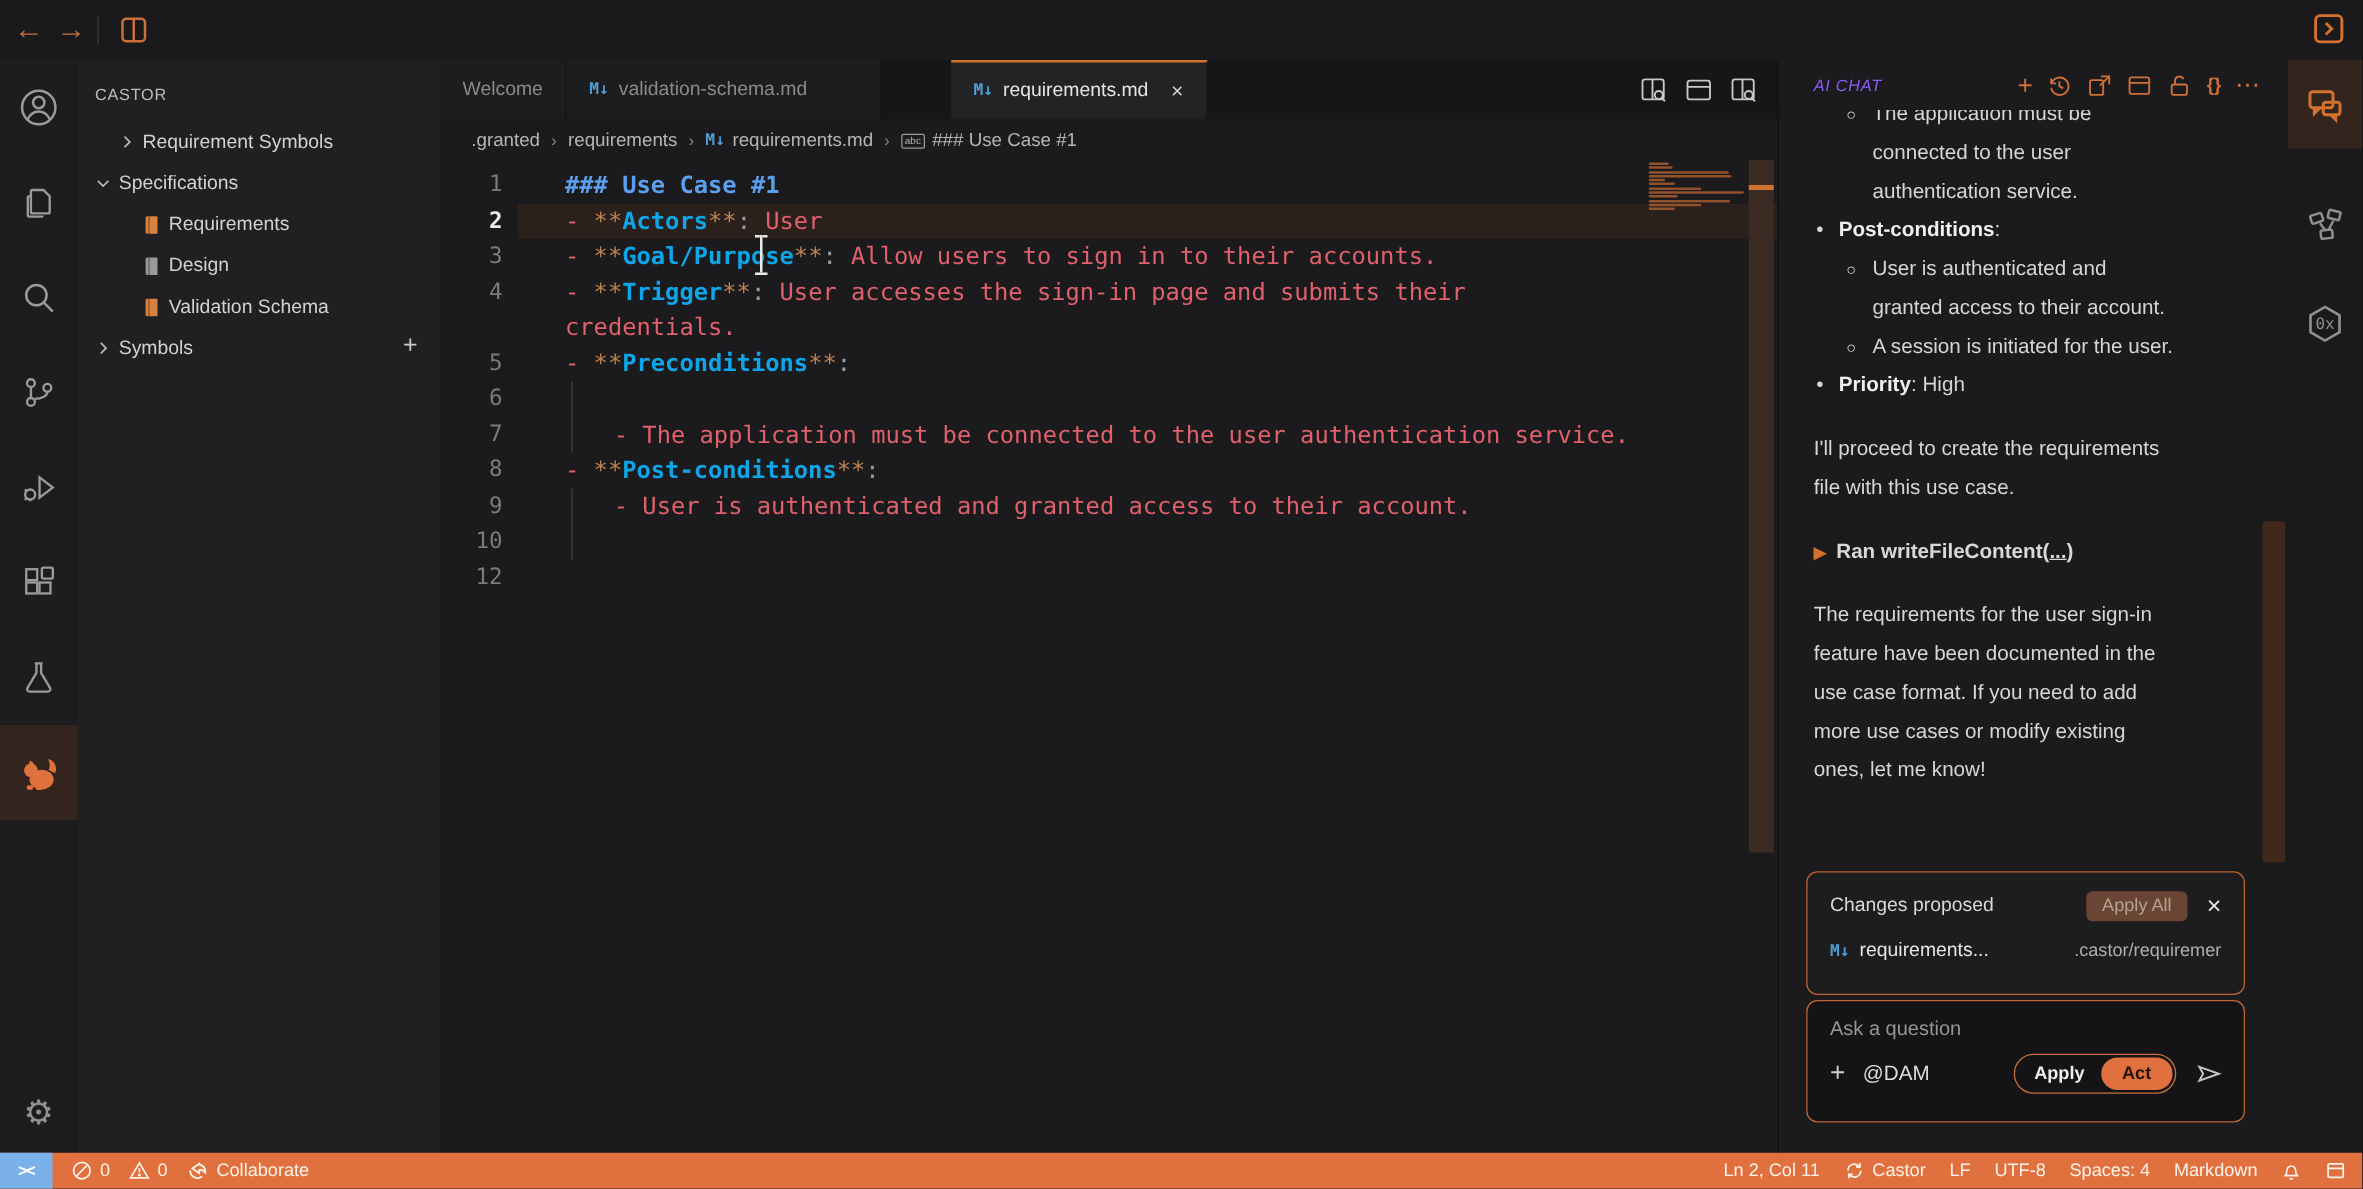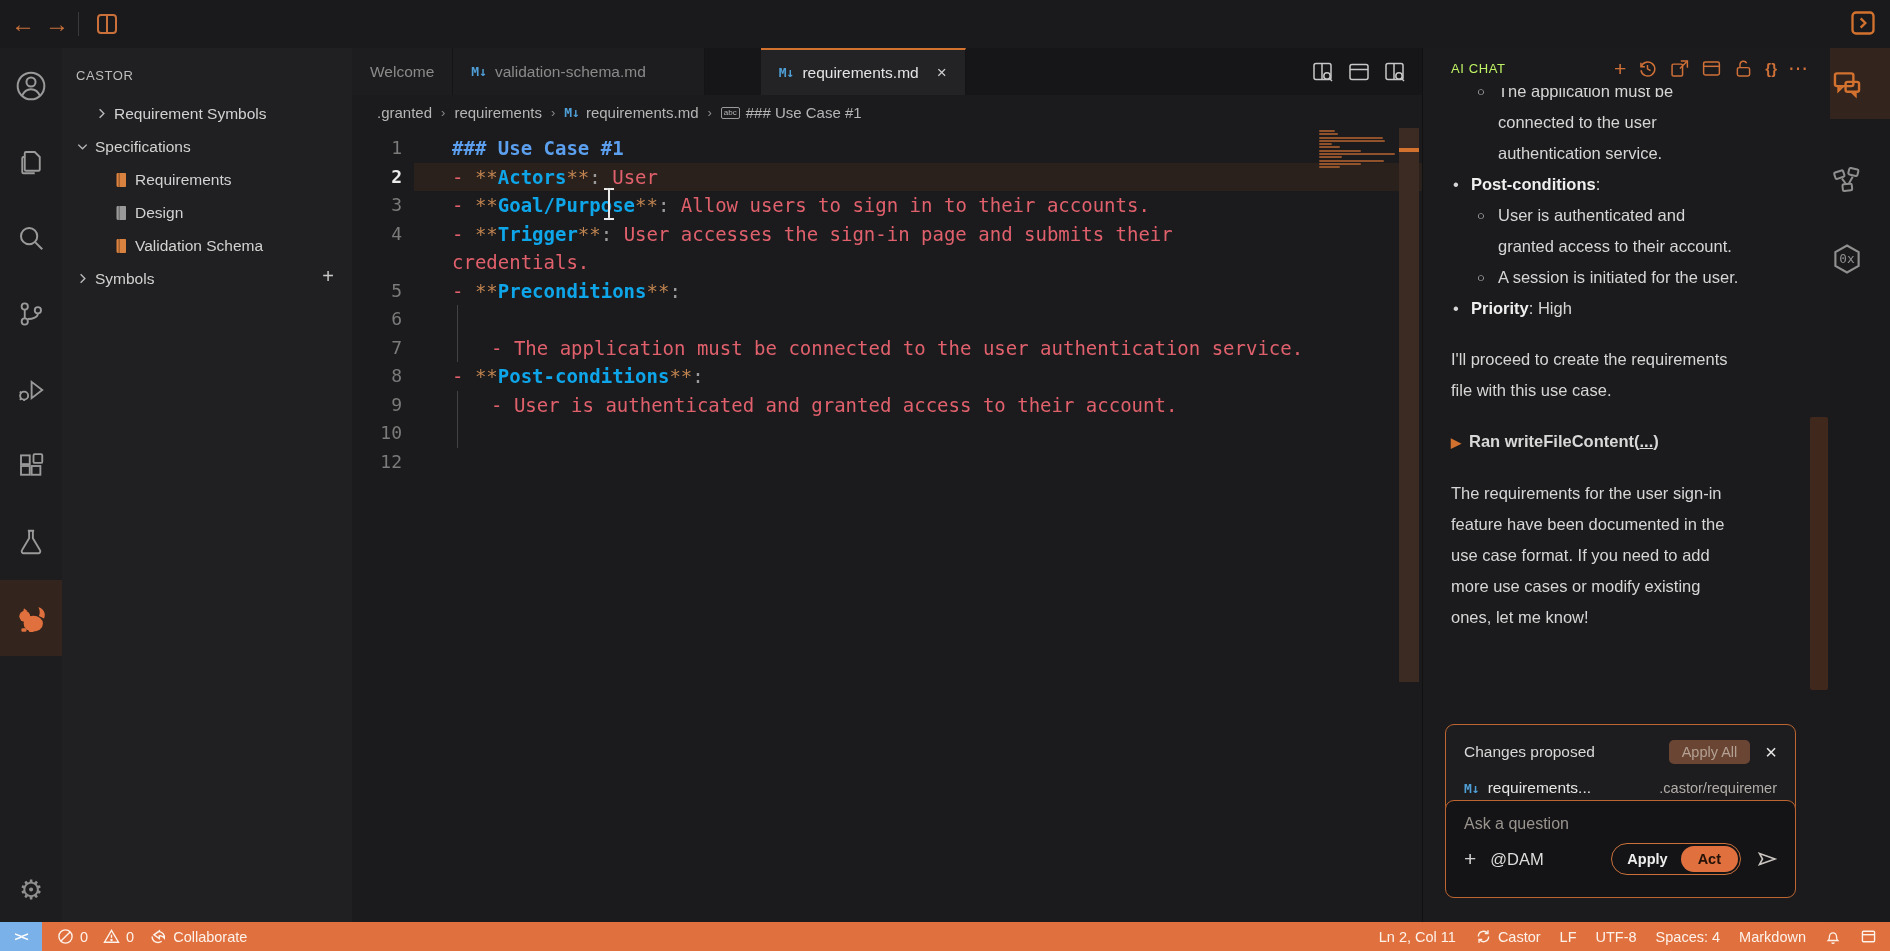--- a/index.html
+++ b/index.html
@@ -63,60 +63,60 @@
 
   .ibeam{position:absolute;left:250px;top:58px;width:14px;height:32px;}
   .ibeam div{position:absolute;background:#e9e9e9;box-shadow:0 0 1px #333;}
   .ib-v{left:6px;top:0;width:2px;height:32px;}
   .ib-t{left:2px;top:0;width:10px;height:2px;}
   .ib-b{left:2px;bottom:0;width:10px;height:2px;}
 
   
   .chat{width:408px;background:#1b1b1d;position:relative;border-left:1px solid #111;}
   .chat-head{position:relative;z-index:3;height:40px;background:#1b1b1d;display:flex;align-items:center;padding:0 22px 0 28px;}
-  .chat-title{font-size:13px;letter-spacing:.6px;color:#bef264;}
+  .chat-title{font-size:13px;letter-spacing:.6px;color:#8b5cf6;font-style:italic;}
   .chat-tools{margin-left:auto;display:flex;align-items:center;gap:11px;color:#cf7038;}
   .chat-tools .txt-ic{font-size:17px;line-height:1;color:#cf7038;}
   .chat-body{position:absolute;top:40px;left:0;right:0;height:608px;overflow:hidden;padding:0 30px 0 28px;font-size:16.5px;line-height:31px;color:#d6d6d6;}
   .chat-body b{color:#efefef;}
   .cb-first{margin-top:-12px;}
   .bullet{position:relative;}
   .bullet.l1{padding-left:20px;}
   .bullet.l2{padding-left:47px;}
   .bullet .dot{position:absolute;top:0;}
   .bullet.l1 .dot{left:2px;}
   .bullet.l2 .dot{left:26px;font-size:13px;}
   .para{margin-top:20px;}
   .tool-row{margin-top:20px;font-weight:bold;color:#d8d8d8;}
   .tool-row .tri{color:#d3722f;font-size:13px;margin-right:8px;}
   .tool-row u{text-decoration:underline;}
   .chat-sb{position:absolute;right:2px;top:369px;width:18px;height:273px;background:#40281d;border-radius:2px;}
 
   .card{position:absolute;left:22px;right:34px;border:1px solid #bd6631;border-radius:9px;background:#1d1d1f;overflow:hidden;}
-  .card1{top:676px;height:99px;padding:15px 18px;}
+  .card1{top:649px;height:99px;padding:15px 18px;}
   .card1-head{display:flex;align-items:center;}
   .card1-title{font-size:15.5px;color:#d8d8d8;flex:1;}
   .apply-btn{background:#6b4533;color:#b3a193;font-size:14.5px;border-radius:5px;padding:4px 13px;}
   .card-x{font-size:20px;color:#e8e8e8;margin-left:15px;line-height:1;}
   .card1-file{display:flex;align-items:center;margin-top:15px;white-space:nowrap;}
   .file-name{font-size:15.5px;color:#e6e6e6;margin-left:8px;}
   .file-path{font-size:14.5px;color:#b2ada8;margin-left:auto;}
   .card2{top:752px;height:98px;background:#141416;padding:12px 16px;}
   .ask{font-size:16px;color:#9a948e;margin:2px 0 10px 2px;}
   .card2-row{display:flex;align-items:center;}
   .plus-ic{font-size:21px;color:#d0d0d0;margin:0 14px 0 2px;}
   .mention{font-size:16.5px;color:#ddd;}
   .toggle{margin-left:auto;display:flex;align-items:center;border:1px solid #c9703b;border-radius:17px;padding:2px;height:32px;}
   .tg-chat{font-size:14.5px;font-weight:bold;color:#eee;padding:0 13px;}
   .tg-act{font-size:14.5px;font-weight:bold;color:#241209;background:#e0713f;border-radius:14px;padding:5px 17px;}
   .send{margin-left:14px;display:flex;}
 
   
   .rightbar{width:60px;background:#1a1a1c;display:flex;flex-direction:column;align-items:center;}
-  .rb-item{width:60px;height:71px;display:flex;align-items:center;}
+  .rb-item{width:60px;height:71px;display:flex;align-items:center;justify-content:center;}
   .rb-item.active{background:#33241d;}
   .hex-txt{font-size:9px;fill:#8f8f8f;font-family:"DejaVu Sans Mono",monospace;}
 
   
   .status{height:29px;display:flex;align-items:center;background:#e0713f;color:#fdf2ea;font-size:14.5px;}
   .st-remote{width:42px;height:29px;background:#7ab1e8;color:#fff;display:flex;align-items:center;justify-content:center;font-weight:bold;font-size:13px;letter-spacing:-1px;flex:none;}
   .st-left{display:flex;align-items:center;gap:15px;padding-left:15px;}
   .st-right{margin-left:auto;display:flex;align-items:center;gap:19px;padding-right:13px;}
   .st-item{display:flex;align-items:center;gap:6px;white-space:nowrap;}
   svg{display:block;}

